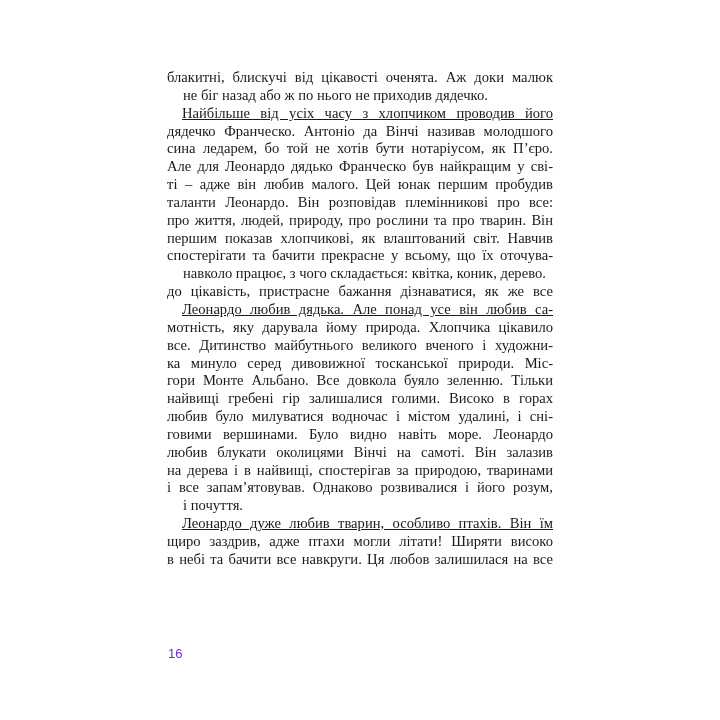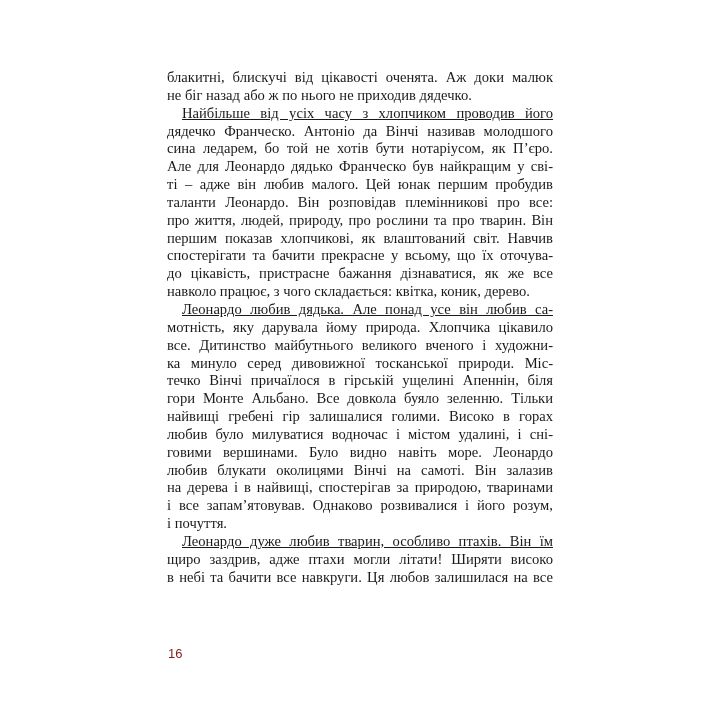--- a/index.html
+++ b/index.html
@@ -41,29 +41,30 @@
     text-align: justify;
     text-align-last: justify;
     white-space: normal;
   }
   .line.indent {
     text-indent: 15px;
     text-decoration: underline;
   }
   .line.lastline {
     text-align-last: left;
+    margin-left: 16px;
   }
   .page-number {
     position: absolute;
     left: 168px;
     top: 645px;
     font-family: "Liberation Sans", sans-serif;
     font-size: 13px;
     line-height: 17px;
-    color: #7f1d1d;
+    color: #6d28d9;
   }
 </style>
 </head>
 <body>
 
 <div class="book-page">
   <div class="text-block" id="text-block">
       <div class="para">
         <div class="line">блакитні, блискучі від цікавості оченята. Аж доки малюк</div>
         <div class="line lastline">не біг назад або ж по нього не приходив дядечко.</div>
@@ -71,29 +72,28 @@
       <div class="para">
         <div class="line indent">Найбільше від усіх часу з хлопчиком проводив його</div>
         <div class="line">дядечко Франческо. Антоніо да Вінчі називав молодшого</div>
         <div class="line">сина ледарем, бо той не хотів бути нотаріусом, як П’єро.</div>
         <div class="line">Але для Леонардо дядько Франческо був найкращим у сві-</div>
         <div class="line">ті – адже він любив малого. Цей юнак першим пробудив</div>
         <div class="line">таланти Леонардо. Він розповідав племінникові про все:</div>
         <div class="line">про життя, людей, природу, про рослини та про тварин. Він</div>
         <div class="line">першим показав хлопчикові, як влаштований світ. Навчив</div>
         <div class="line">спостерігати та бачити прекрасне у всьому, що їх оточува-</div>
+        <div class="line lastline">навколо працює, з чого складається: квітка, коник, дерево.</div>
         <div class="line">до цікавість, пристрасне бажання дізнаватися, як же все</div>
-        <div class="line lastline">навколо працює, з чого складається: квітка, коник, дерево.</div>
       </div>
       <div class="para">
         <div class="line indent">Леонардо любив дядька. Але понад усе він любив са-</div>
         <div class="line">мотність, яку дарувала йому природа. Хлопчика цікавило</div>
         <div class="line">все. Дитинство майбутнього великого вченого і художни-</div>
         <div class="line">ка минуло серед дивовижної тосканської природи. Міс-</div>
-        <div class="line">течко Вінчі причаїлося в гірській ущелині Апеннін, біля</div>
         <div class="line">гори Монте Альбано. Все довкола буяло зеленню. Тільки</div>
         <div class="line">найвищі гребені гір залишалися голими. Високо в горах</div>
         <div class="line">любив було милуватися водночас і містом удалині, і сні-</div>
         <div class="line">говими вершинами. Було видно навіть море. Леонардо</div>
         <div class="line">любив блукати околицями Вінчі на самоті. Він залазив</div>
         <div class="line">на дерева і в найвищі, спостерігав за природою, тваринами</div>
         <div class="line">і все запам’ятовував. Однаково розвивалися і його розум,</div>
         <div class="line lastline">і почуття.</div>
       </div>
       <div class="para">

